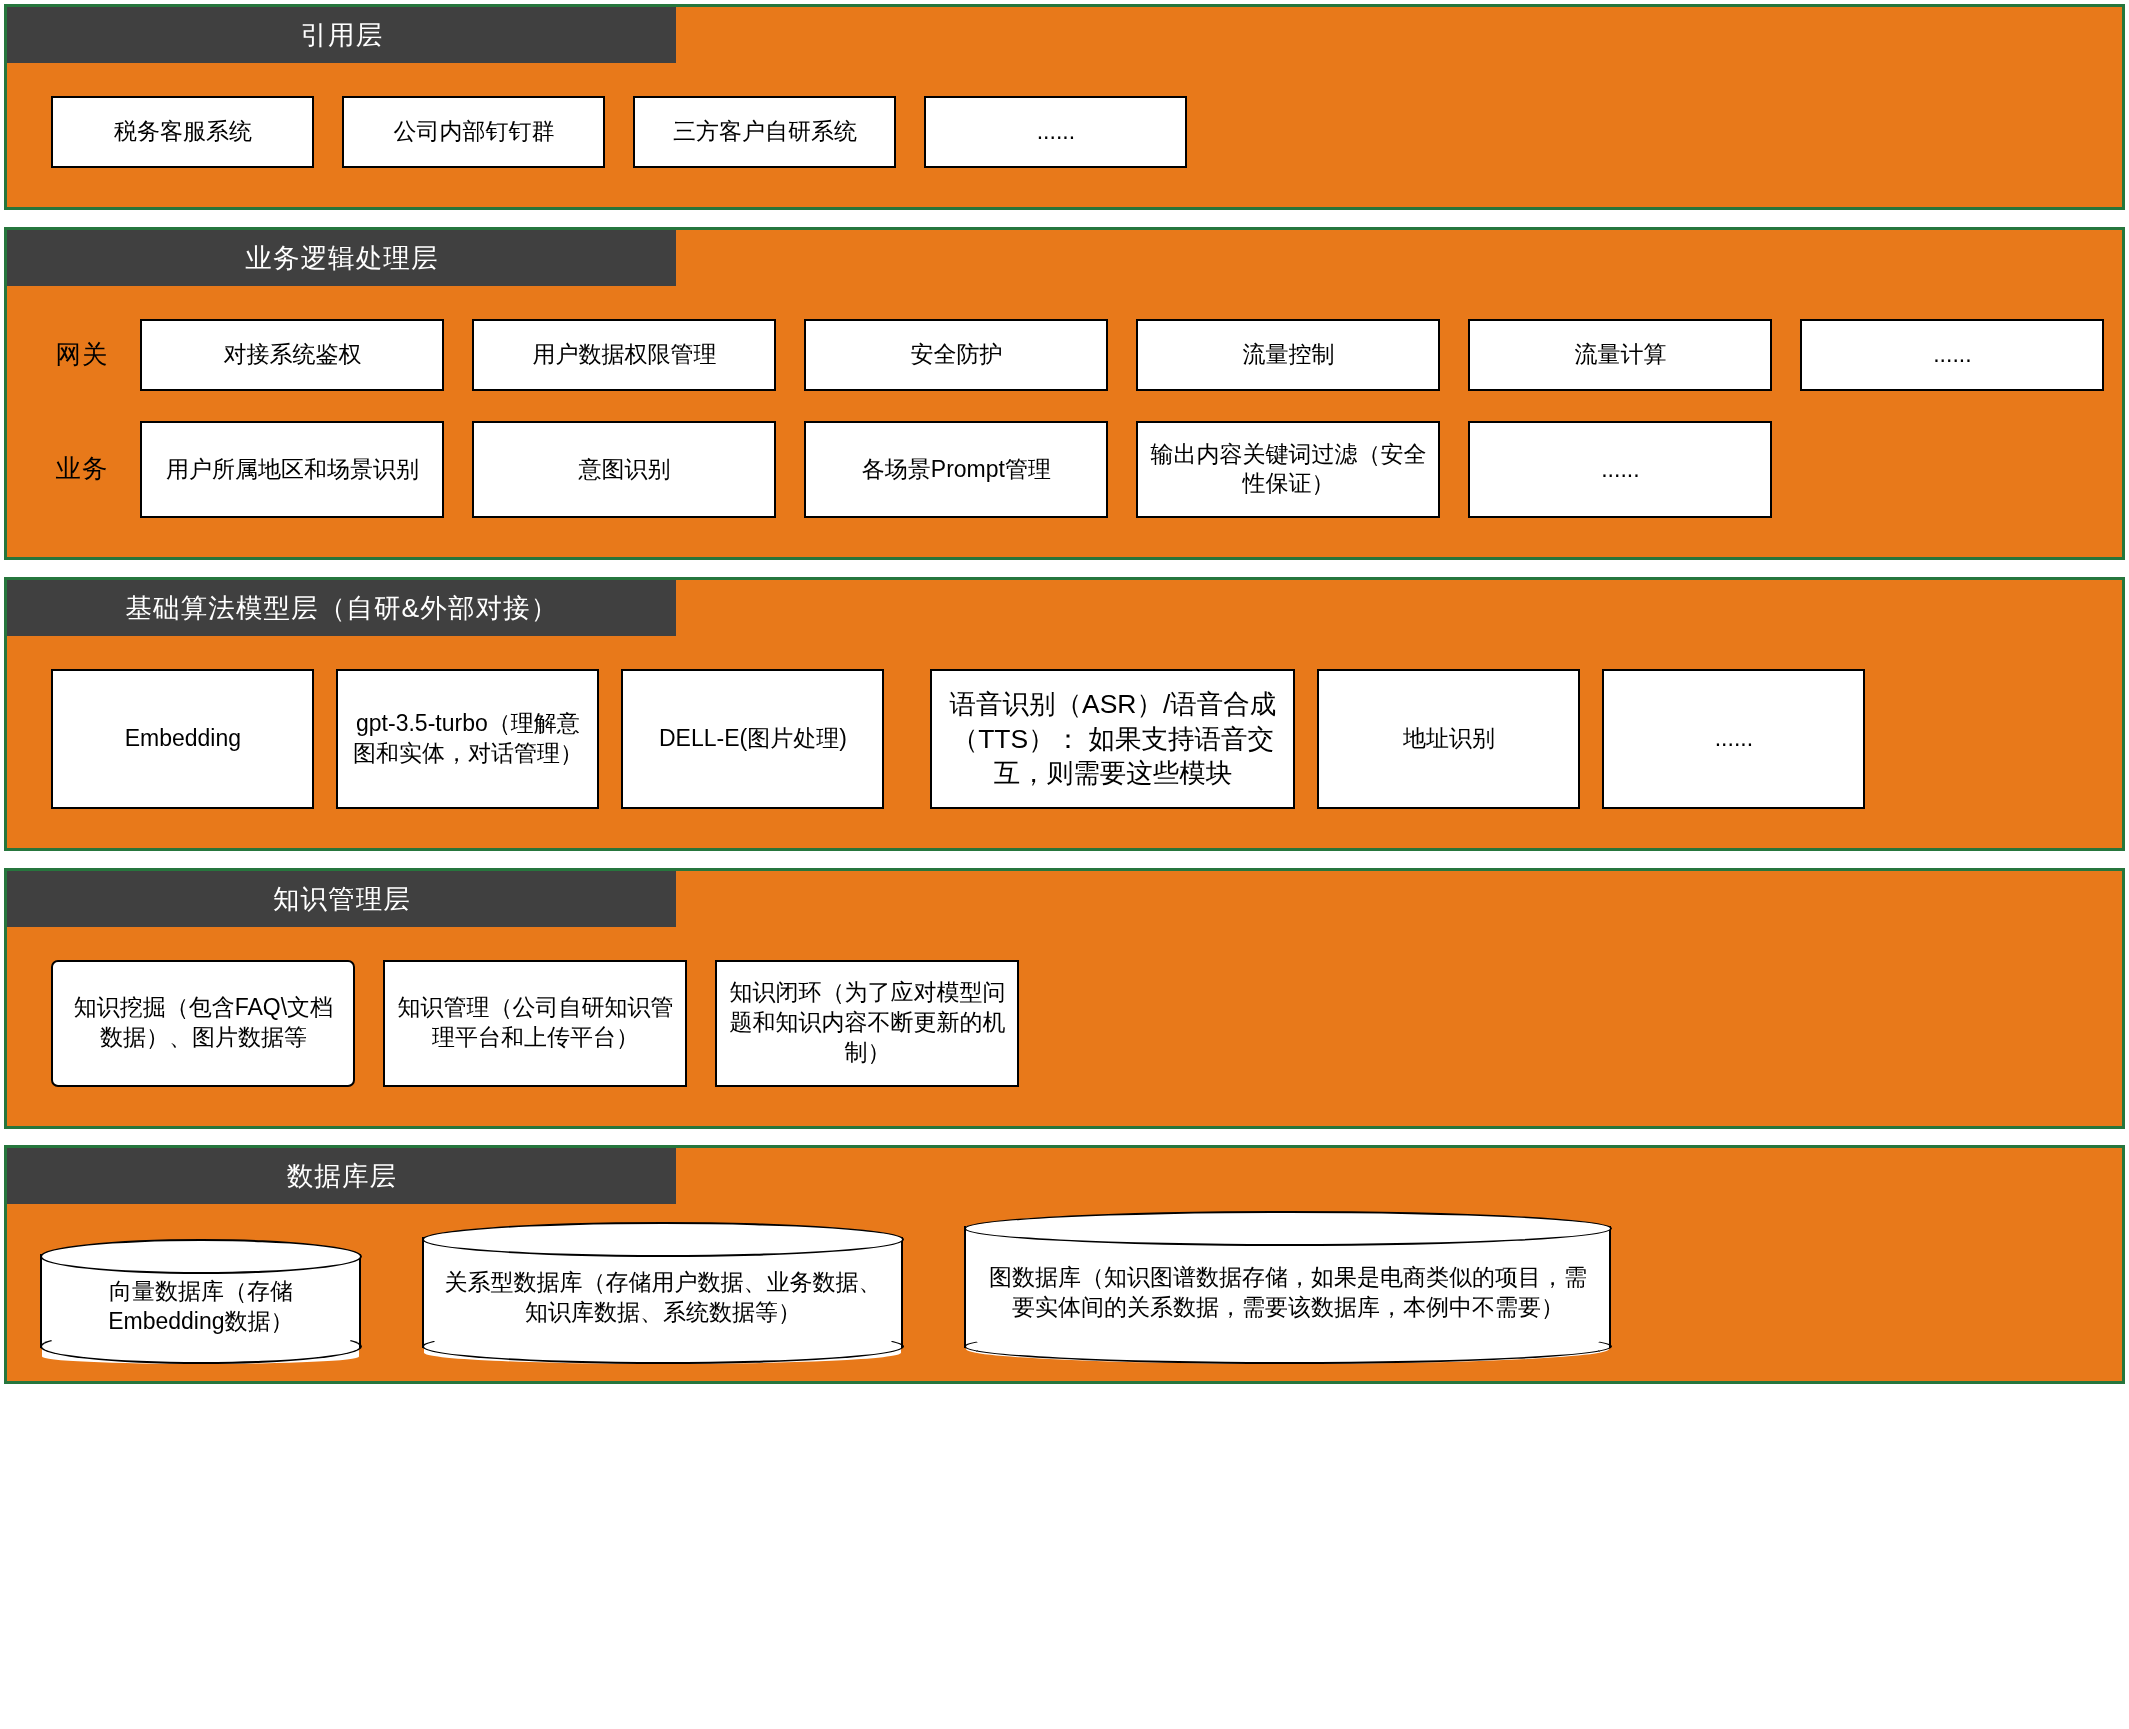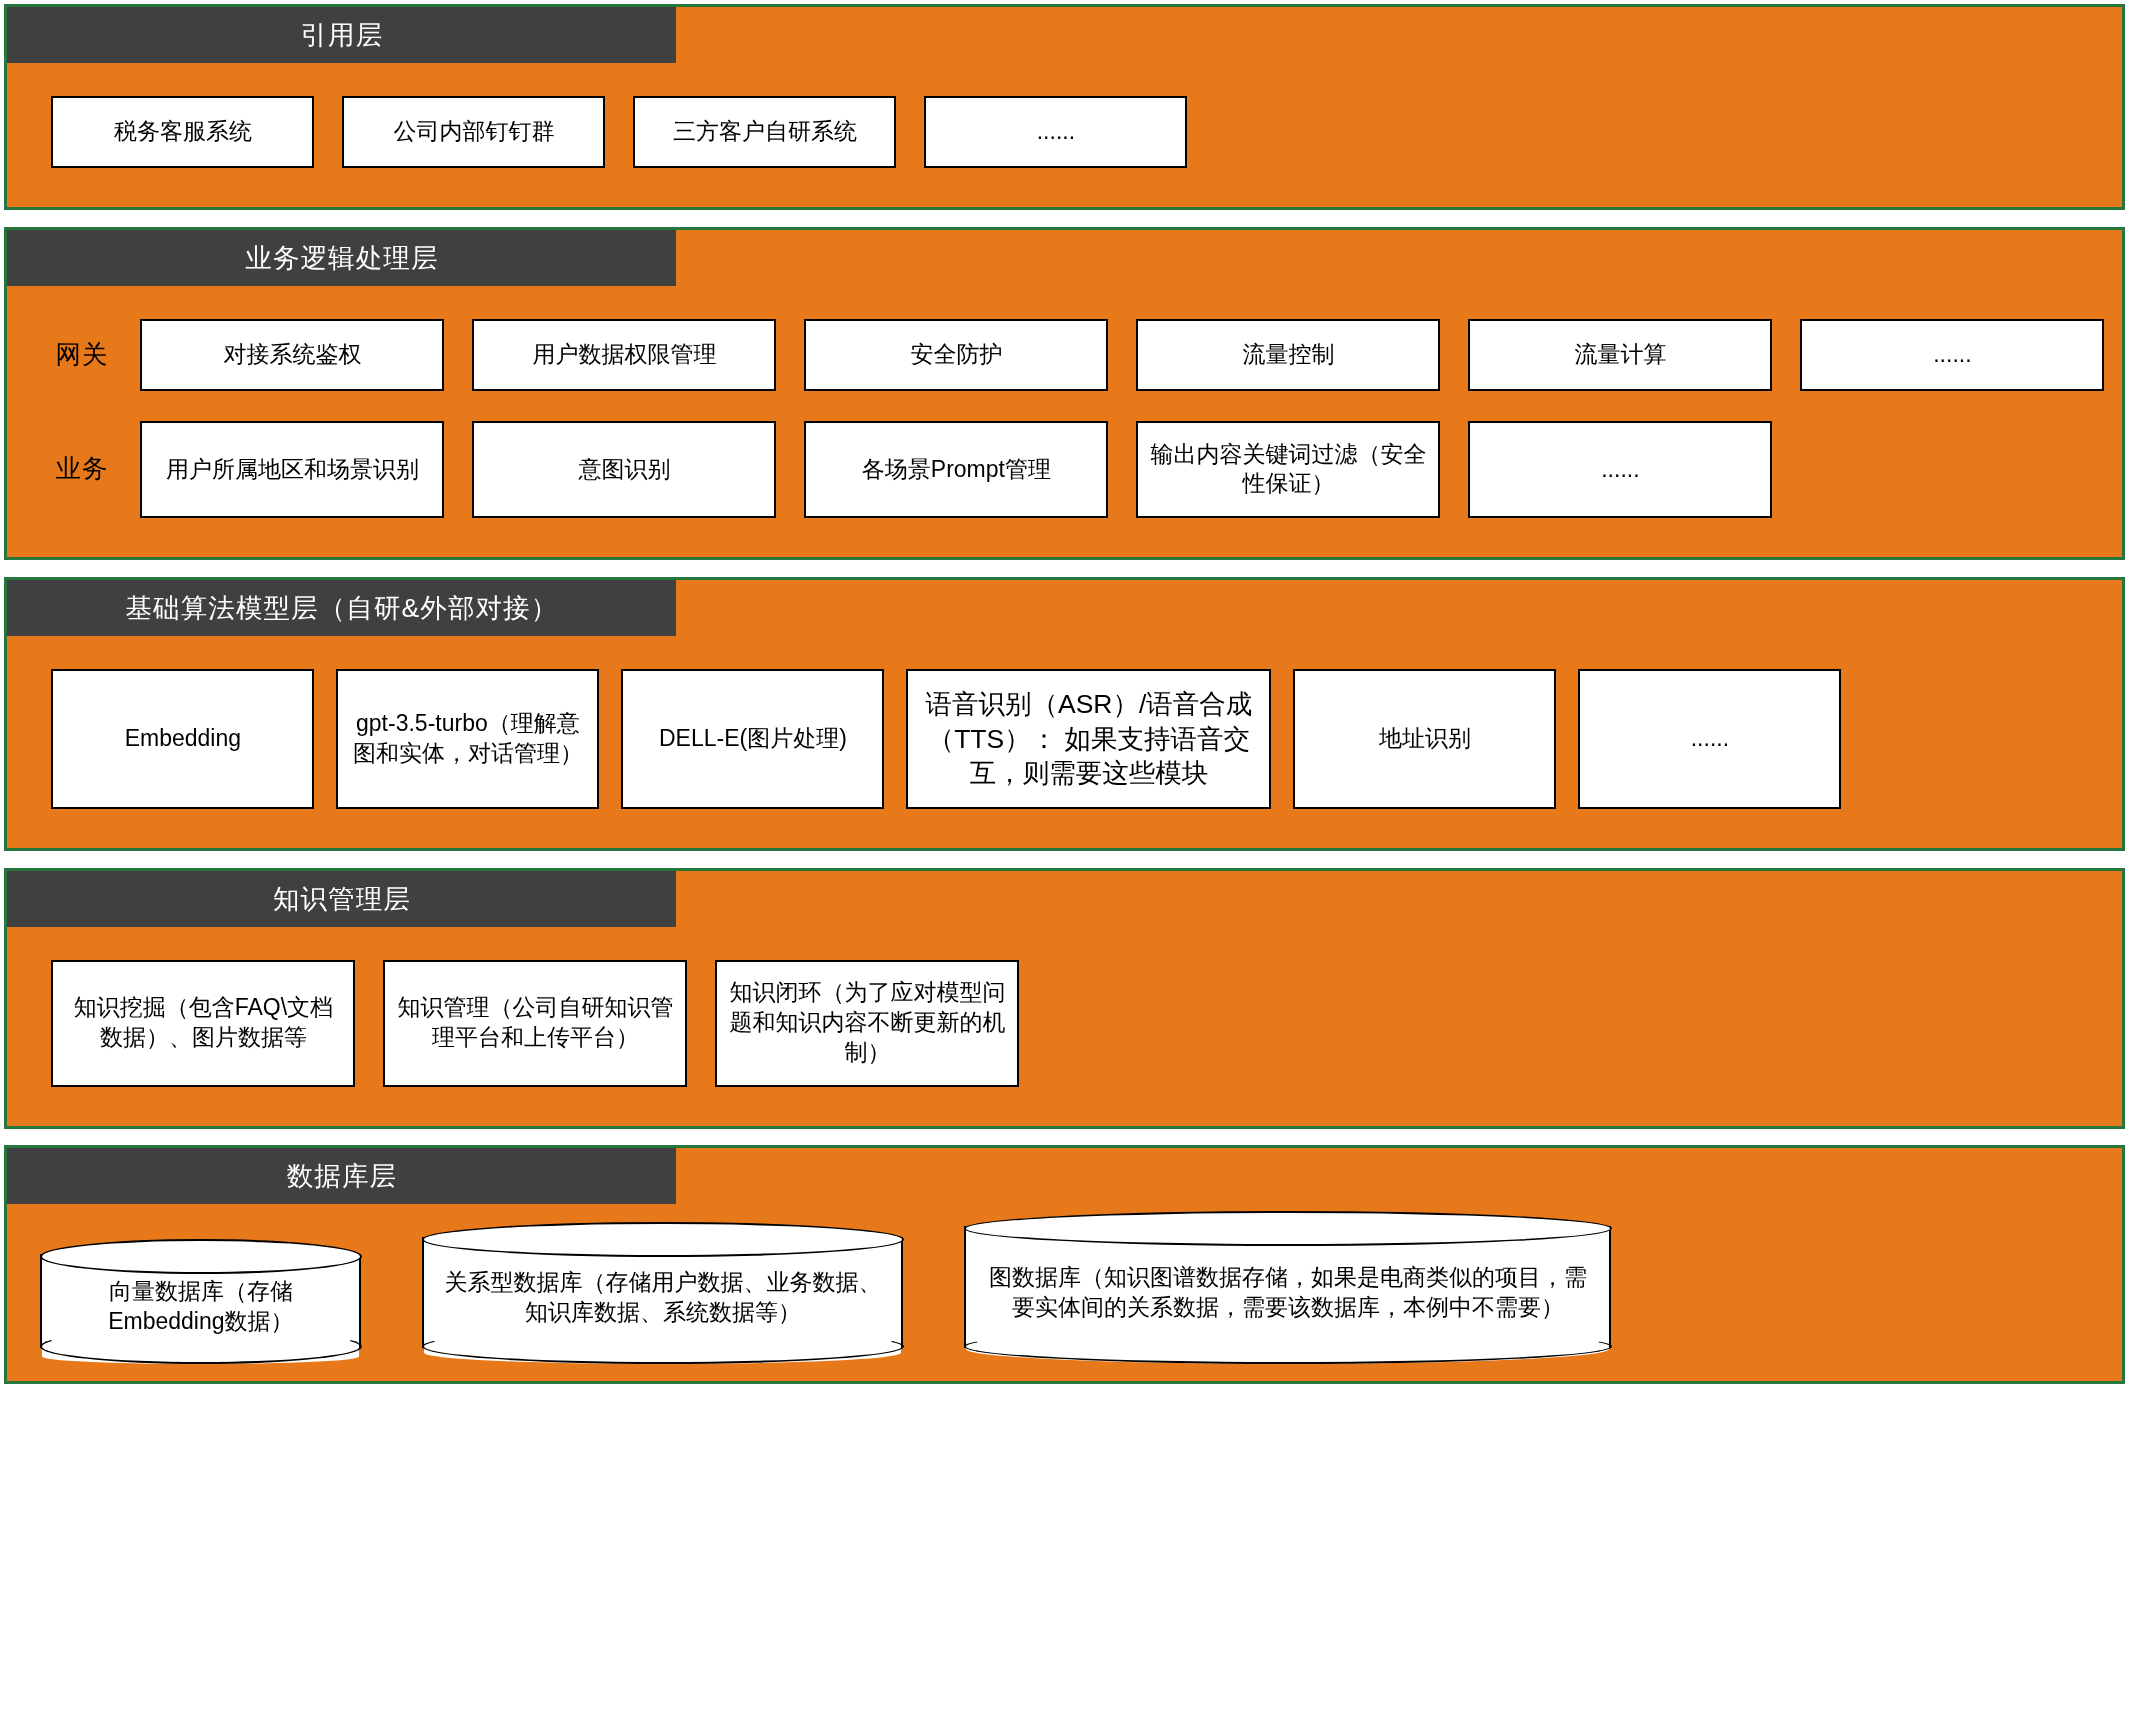--- a/index.html
+++ b/index.html
@@ -53,21 +53,21 @@
     justify-content: center;
     text-align: center;
     padding: 16.6px 11px;
     min-height: 72px;
     line-height: 1.3;
     flex: 1;
     font-size: 23px;
   }
   .box.small { flex: 0 0 263px; }
   .box.med   { flex: 0 0 304px; }
-  .box.wide  { flex: 0 0 365px; }
+  .box.wide  { flex: 0 0 365px; margin-left: 24px; }
   .box.big   { font-size: 26.5px; }
 
   
   .cyl-wrap {
     display: flex;
     flex-direction: column;
     align-items: center;
   }
   .cyl {
     position: relative;
@@ -160,21 +160,21 @@
       <div class="box small">地址识别</div>
       <div class="box small">......</div>
     </div>
   </div>
 </div>
 
 <div class="layer">
   <div class="layer-header">知识管理层</div>
   <div class="layer-body">
     <div class="row">
-      <div class="box" style="flex:0 0 304px;">知识挖掘（包含FAQ\文档数据）、图片数据等</div>
+      <div class="box" style="flex:0 0 304px;border-radius:7px;">知识挖掘（包含FAQ\文档数据）、图片数据等</div>
       <div class="box" style="flex:0 0 304px;">知识管理（公司自研知识管理平台和上传平台）</div>
       <div class="box" style="flex:0 0 304px;">知识闭环（为了应对模型问题和知识内容不断更新的机制）</div>
     </div>
   </div>
 </div>
 
 <div class="layer">
   <div class="layer-header">数据库层</div>
   <div class="db-row">
     <div class="cyl-wrap">

